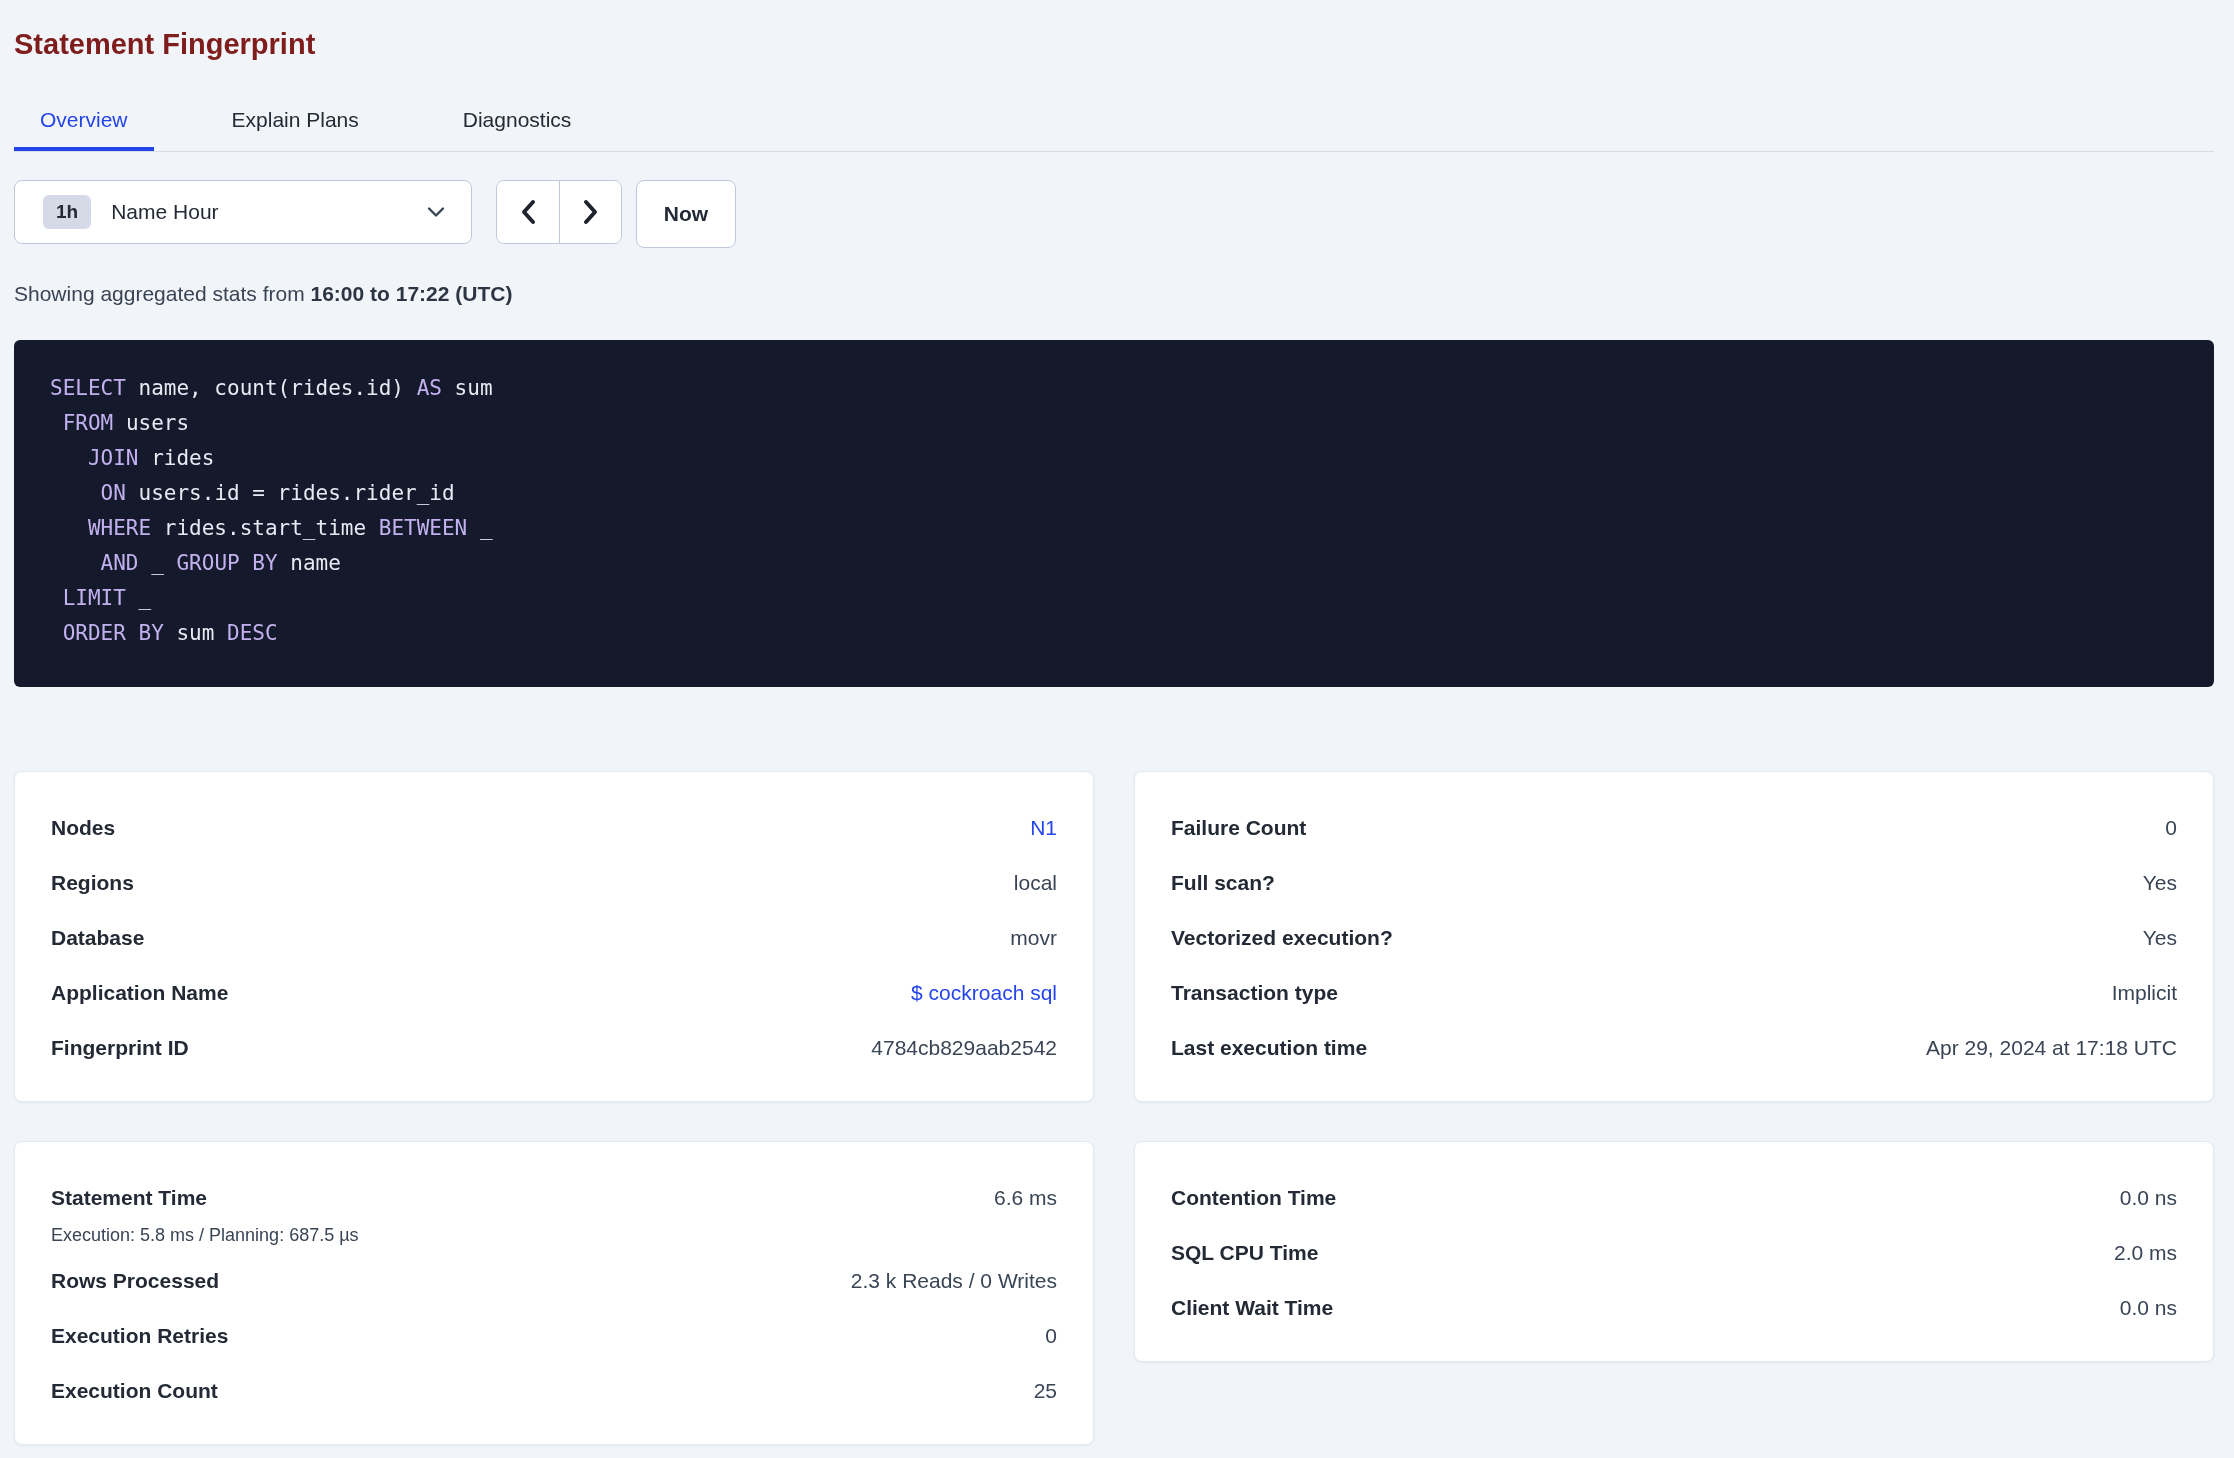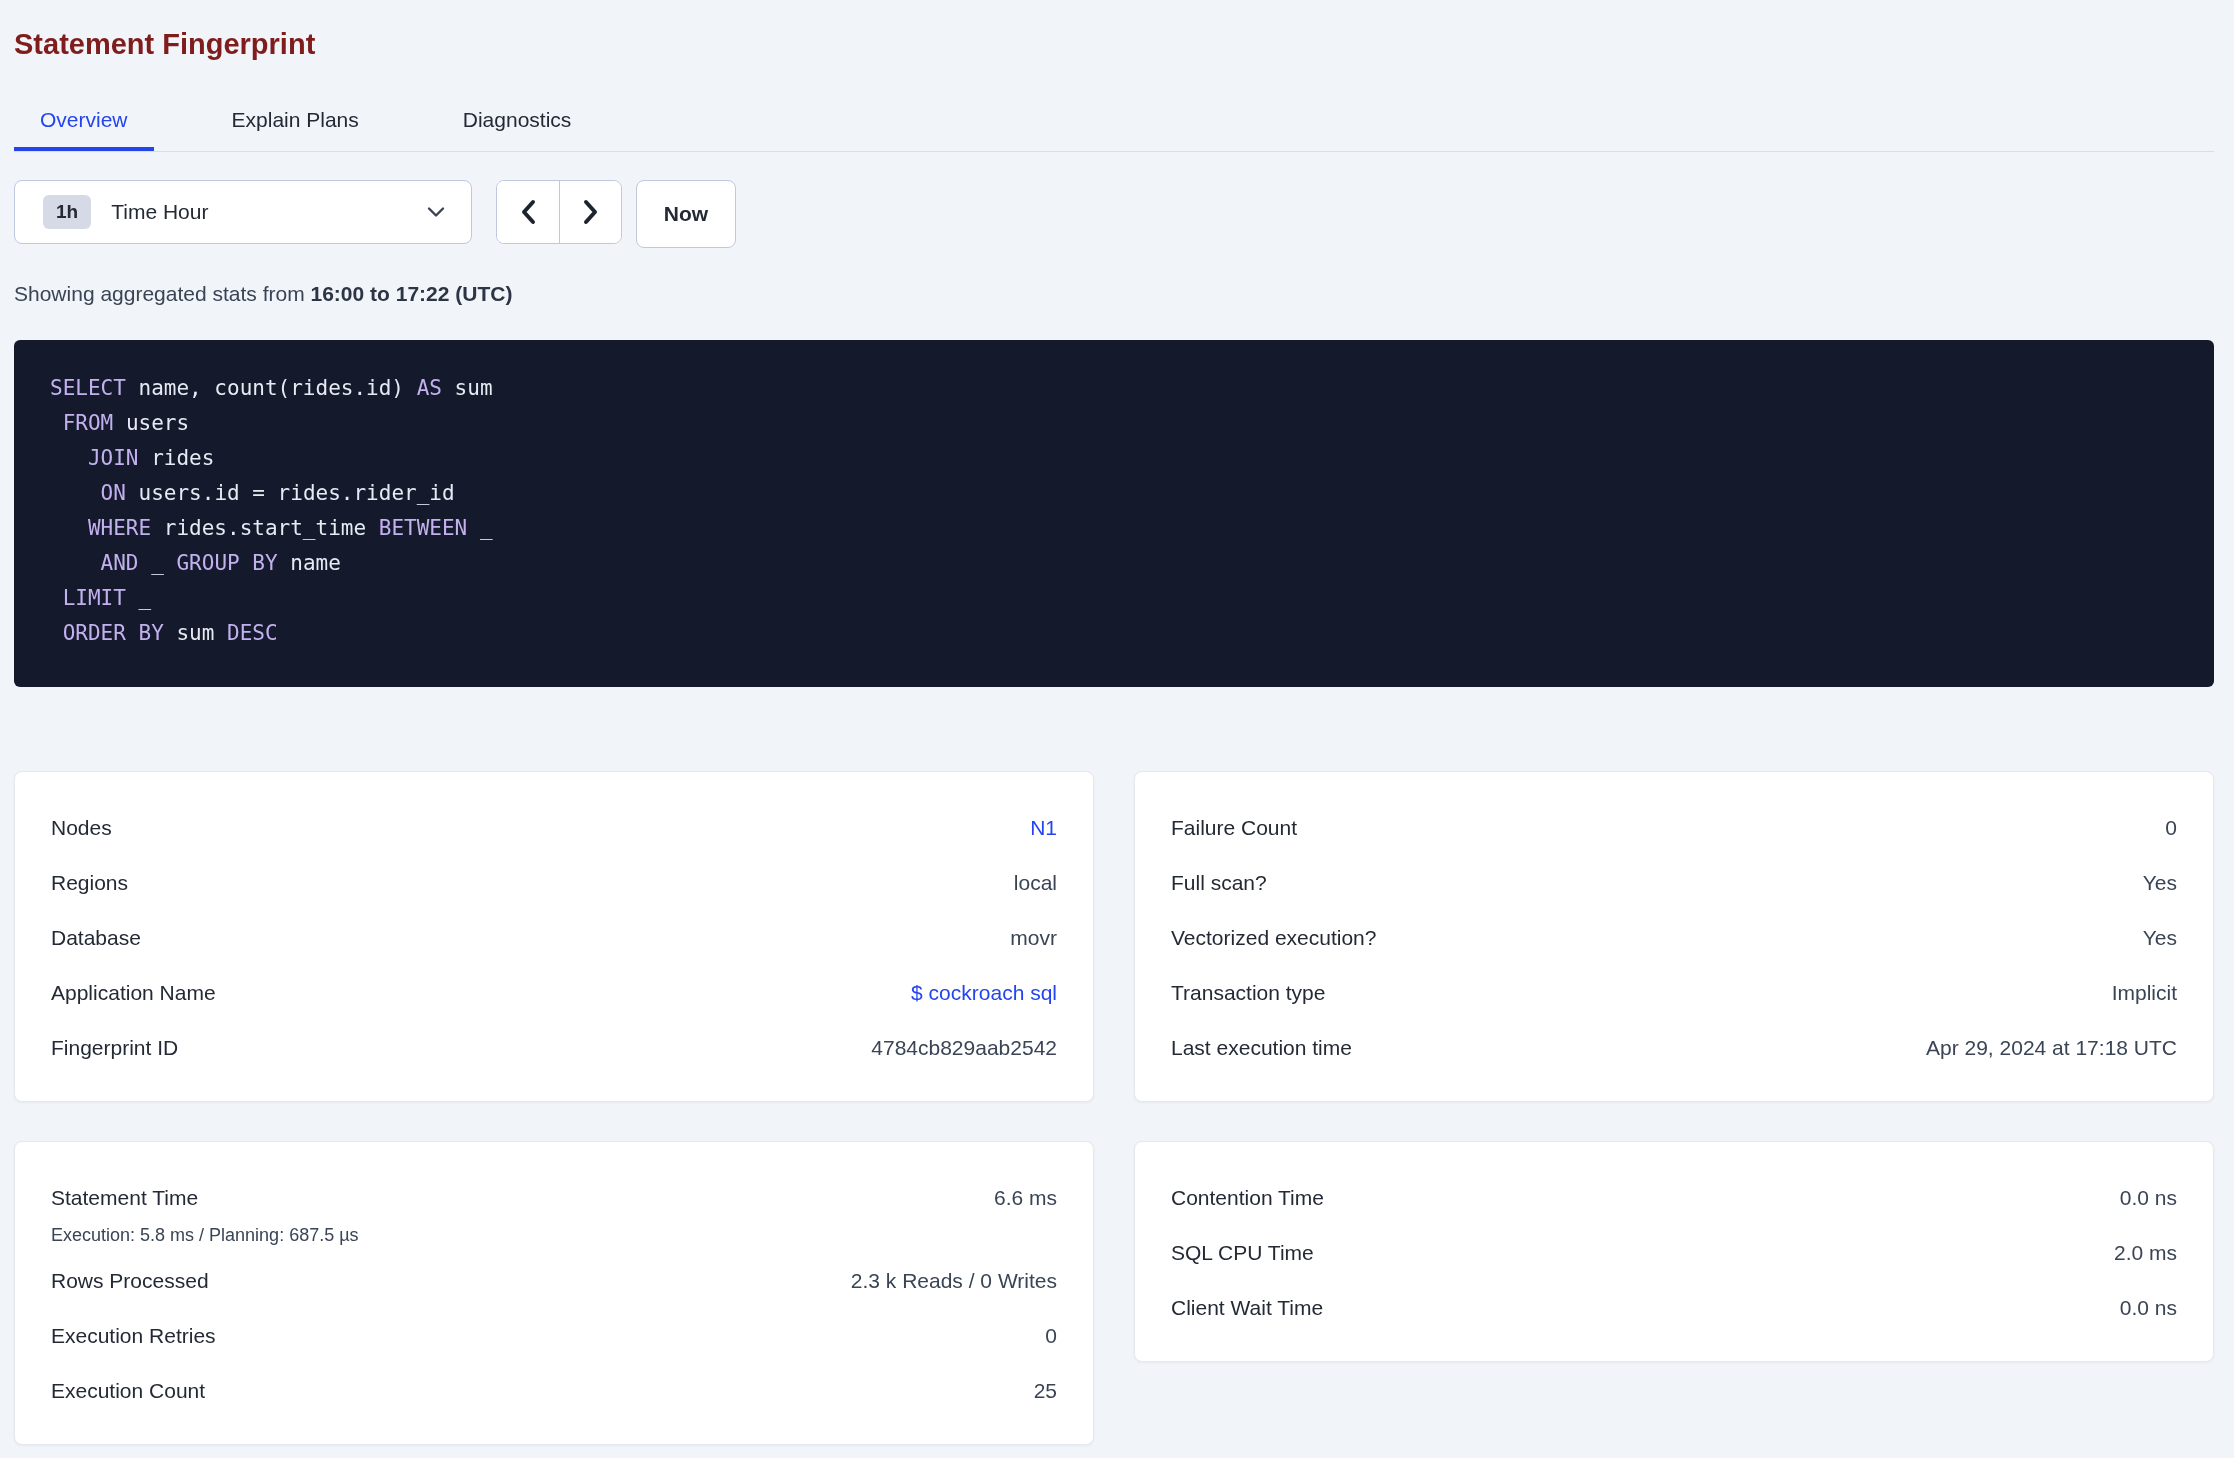--- a/index.html
+++ b/index.html
@@ -148,21 +148,21 @@
     padding: 28px 36px 26px 36px;
   }
   .stat-row {
     display: flex;
     justify-content: space-between;
     align-items: center;
     height: 55px;
   }
   .stat-label {
     font-size: 21px;
-    font-weight: 400;
+    font-weight: 700;
     color: #242a35;
     text-align: center;
   }
   .stat-value {
     font-size: 21px;
     color: #394455;
     text-align: left;
   }
   .stat-value.link { color: #2545ec; cursor: pointer; }
   .stat-sub {
@@ -183,21 +183,21 @@
 
   <div class="tabs">
     <div class="tab active">Overview</div>
     <div class="tab">Explain Plans</div>
     <div class="tab">Diagnostics</div>
   </div>
 
   <div class="controls">
     <div class="time-select">
       <span class="time-badge">1h</span>
-      <span class="time-label">Time Hour</span>
+      <span class="time-label">Name Hour</span>
       <span class="chevron-down">
         <svg width="18" height="12" viewBox="0 0 18 12">
             <path d="M2 2.5 L9 9.5 L16 2.5" fill="none" stroke="#394455" stroke-width="2.4" stroke-linecap="round" stroke-linejoin="round"></path>
           </svg>
       </span>
     </div>
     <div class="arrow-group">
       <button class="arrow-btn">
         <span>
           <svg width="16" height="26" viewBox="0 0 16 26">

